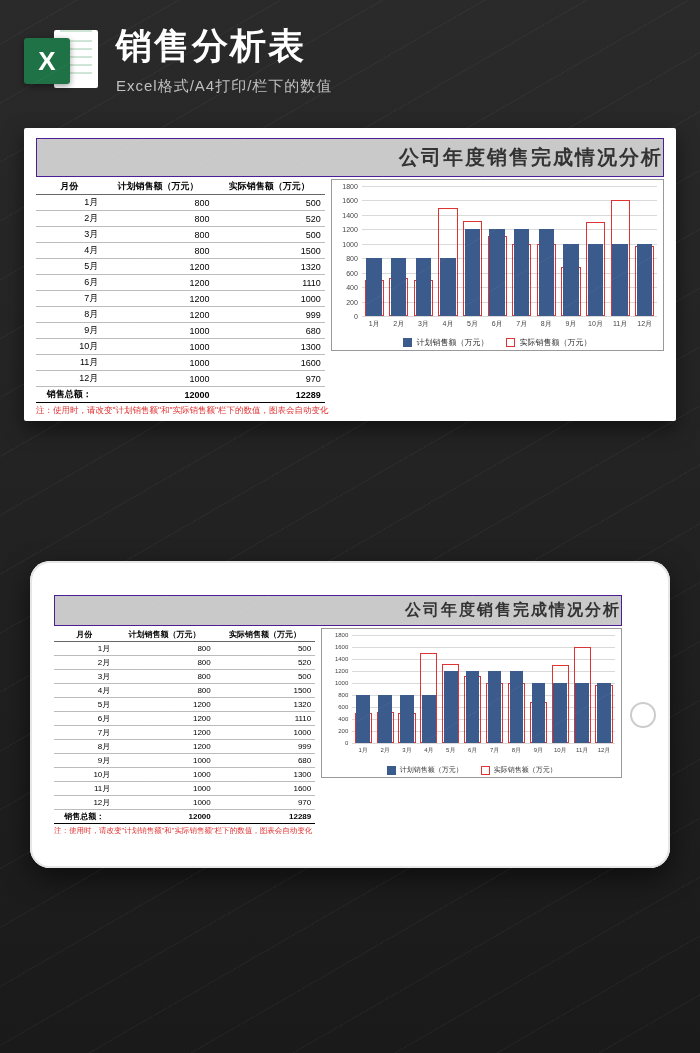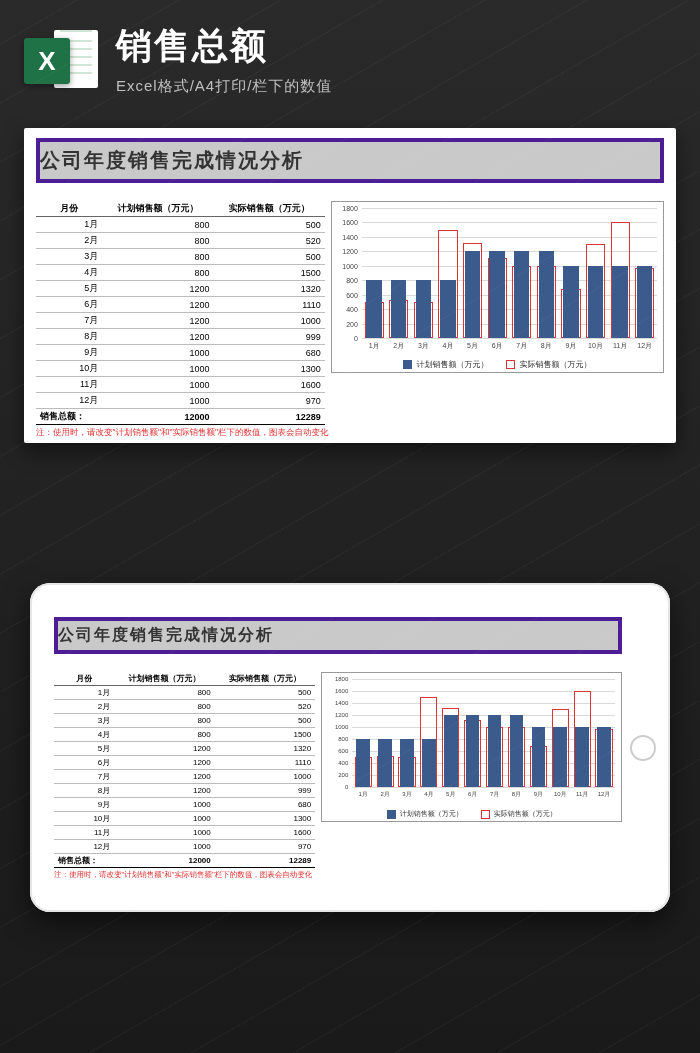--- a/index.html
+++ b/index.html
@@ -52,39 +52,39 @@
     box-shadow: 0 10px 28px rgba(0,0,0,0.55), inset 0 0 0 2px #e6e6e6;
     position: relative;
   }
   .tablet::after {
     content: ""; position: absolute; right: 14px; top: 50%; transform: translateY(-50%);
     width: 22px; height: 22px; border: 2px solid #ccc; border-radius: 50%;
   }
   .tablet .card { margin: 0; box-shadow: none; padding: 4px 4px 2px; }
 
   .sheet-title {
-    background: #c9c9c9; text-align: left; font-size: 20px; font-weight: 700;
-    padding: 5px 0; border: 4px solid #4c1d95;
+    background: #c9c9c9; text-align: right; font-size: 20px; font-weight: 700;
+    padding: 5px 0; border: 1px solid #4c1d95;
     letter-spacing: 2px;
   }
-  .sheet-body { display: flex; gap: 6px; margin-top: 18px; }
+  .sheet-body { display: flex; gap: 6px; margin-top: 2px; }
 
   
   table.data {
     border-collapse: collapse; font-size: 9px; width: 46%;
     color: #000;
   }
   table.data th, table.data td {
     border-bottom: 1px solid #bbb; padding: 1px 4px; text-align: right;
     white-space: nowrap;
   }
   table.data th { font-weight: 700; text-align: center; border-bottom: 1px solid #666; }
   table.data td:first-child { text-align: right; }
   table.data tr.total td { font-weight: 700; border-top: 1.5px solid #000; border-bottom: 1.5px solid #000; }
-  table.data tr.total td:first-child { text-align: left; }
+  table.data tr.total td:first-child { text-align: center; }
 
   .note { color: #e03030; font-size: 8.5px; margin-top: 2px; }
 
   
   .chart { flex: 1; border: 1px solid #999; position: relative; background: #fff; }
   .plot { position: absolute; left: 30px; right: 6px; top: 6px; bottom: 34px; }
   .grid-line { position: absolute; left: 0; right: 0; height: 1px; background: #d9d9d9; }
   .ytick { position: absolute; left: -28px; width: 24px; text-align: right; font-size: 7px; color: #444; transform: translateY(-50%); }
   .bars { position: absolute; inset: 0; display: flex; align-items: flex-end; justify-content: space-around; }
   .bar-group { width: 6.5%; position: relative; height: 100%; }
@@ -111,21 +111,21 @@
 <body>
 
 <div class="watermark"></div>
 
 <div class="hero">
   <div class="excel-icon">
     <div class="book"></div>
     <div class="badge">X</div>
   </div>
   <div class="hero-text">
-    <div class="title">销售总额</div>
+    <div class="title">销售分析表</div>
     <div class="subtitle">Excel格式/A4打印/栏下的数值</div>
   </div>
 </div>
 
 <div class="card">
   <div class="sheet-title">公司年度销售完成情况分析</div>
   <div class="sheet-body">
     <table class="data">
       <thead>
           <tr>

